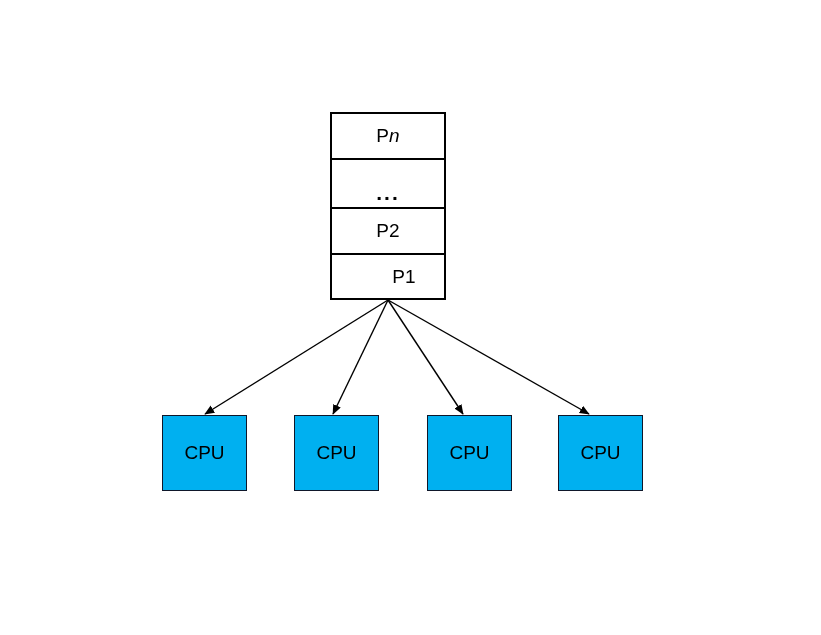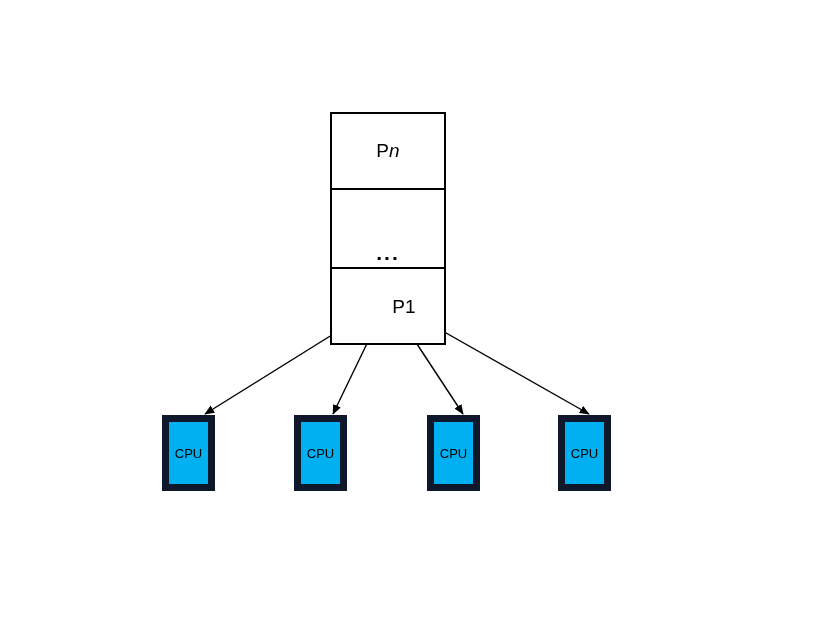--- a/index.html
+++ b/index.html
@@ -22,21 +22,21 @@
     width: 821px;
     height: 635px;
   }
 
   
   .queue {
     position: absolute;
     left: 330px;
     top: 112px;
     width: 116px;
-    height: 233px;
+    height: 188px;
     border: 2px solid #000000;
     box-sizing: border-box;
     background: #ffffff;
     display: flex;
     flex-direction: column;
     z-index: 3;
   }
   .queue-row {
     flex: 1 1 0;
     display: flex;
@@ -63,29 +63,29 @@
     font-weight: bold;
     font-size: 21px;
     letter-spacing: 2px;
     align-items: flex-end;
     padding-bottom: 4px;
   }
 
   
   .cpu {
     position: absolute;
-    width: 53px;
+    width: 85px;
     height: 76px;
-    border: 7px solid #0f172a;
+    border: 1px solid #0f172a;
     box-sizing: border-box;
     background: #00b0f0;
     display: flex;
     align-items: center;
     justify-content: center;
-    font-size: 13px;
+    font-size: 19px;
     color: #000000;
     z-index: 3;
   }
 
   
   #arrows {
     position: absolute;
     left: 0;
     top: 0;
     width: 821px;
@@ -114,20 +114,23 @@
   </svg>
 
   <div class="queue">
     <div class="queue-row">
       <span class="pname"><span>P</span><i>n</i></span>
     </div>
     <div class="queue-row ellipsis">
       <span class="pname">...</span>
     </div>
     <div class="queue-row">
+      <span class="pname"><span>P</span><span>2</span></span>
+    </div>
+    <div class="queue-row">
       <span class="pname"><span>P</span><span>1</span></span>
     </div>
   </div>
 
   <div class="cpu" style="left: 162px; top: 415px; background: rgb(0, 176, 240);">
     <span>CPU</span>
   </div>
   <div class="cpu" style="left: 294px; top: 415px; background: rgb(0, 176, 240);">
     <span>CPU</span>
   </div>

